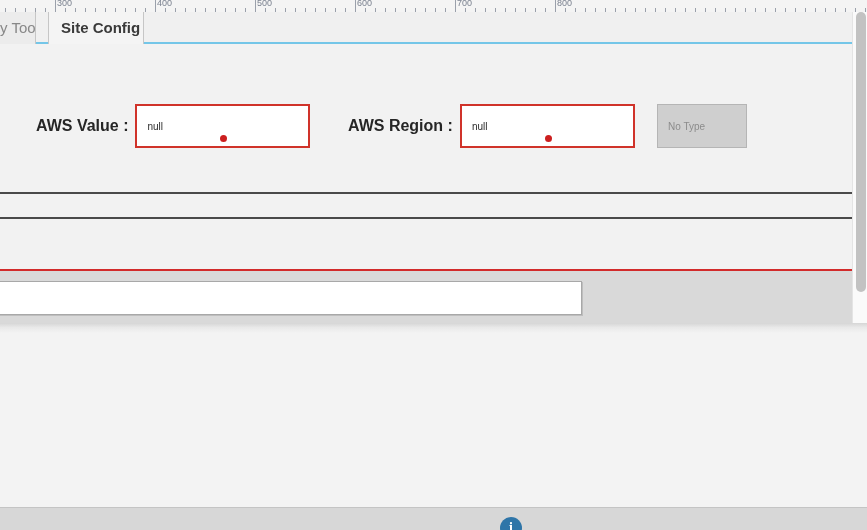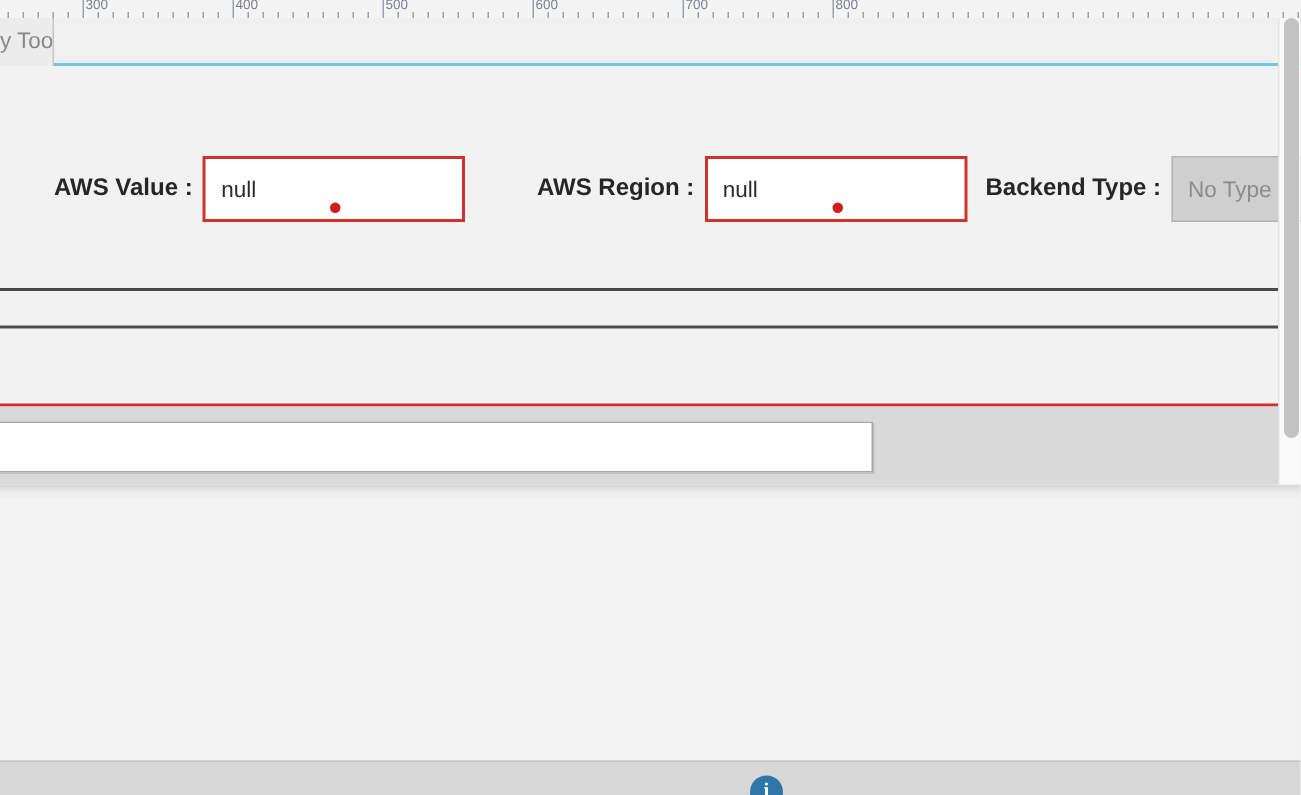--- a/index.html
+++ b/index.html
@@ -121,21 +121,21 @@
 
   .input-box {
     position: relative;
     box-sizing: border-box;
     height: 44px;
     background: #ffffff;
     border: 2px solid #d0332a;
     display: flex;
     align-items: center;
     padding-left: 10px;
-    font-size: 15px;
+    font-size: 10px;
     color: #2b2b2b;
   }
 
   .input-box.disabled {
     border: 1px solid #b5b5b5;
     background: #cfcfcf;
     color: #8c8c8c;
   }
 
   .red-dot {
@@ -342,48 +342,50 @@
       <div class="ruler-label" style="left: 257px;">500</div>
       <div class="ruler-label" style="left: 357px;">600</div>
       <div class="ruler-label" style="left: 457px;">700</div>
       <div class="ruler-label" style="left: 557px;">800</div>
     </div>
 
   <div class="tabbar">
     <div class="tab first" style="left:-18px;width:54px;">
       <span>y Tool</span>
     </div>
+    <div class="tab active" style="left:48px;width:96px;">
+      <span>Site Config</span>
+    </div>
   </div>
 
   <div class="panel">
 
     <div class="form-row">
 
       <div class="field" id="left-partial-field" style="left:-16px;">
         
       </div>
 
       <div class="field" style="left:36px;">
         <span class="field-label">AWS Value :</span>
         <div class="input-box" style="width:175px;">
           <span>null</span>
           <span class="red-dot" style="left:83px;"></span>
         </div>
       </div>
 
-      <div class="field" style="left:358px;">
+      <div class="field" style="left:348px;">
         <span class="field-label">AWS Region :</span>
         <div class="input-box" style="width:175px;">
           <span>null</span>
           <span class="red-dot" style="left:83px;"></span>
         </div>
       </div>
 
       <div class="field" style="left:657px;">
-        <span class="field-label">Backend Type :</span>
         <div class="input-box disabled" style="width:90px;">
           <span>No Type</span>
         </div>
       </div>
 
     </div>
 
     <div class="hrule" style="top:146px;"></div>
     <div class="hrule" style="top:171px;"></div>
     <div class="hrule red" style="top:223px;"></div>

